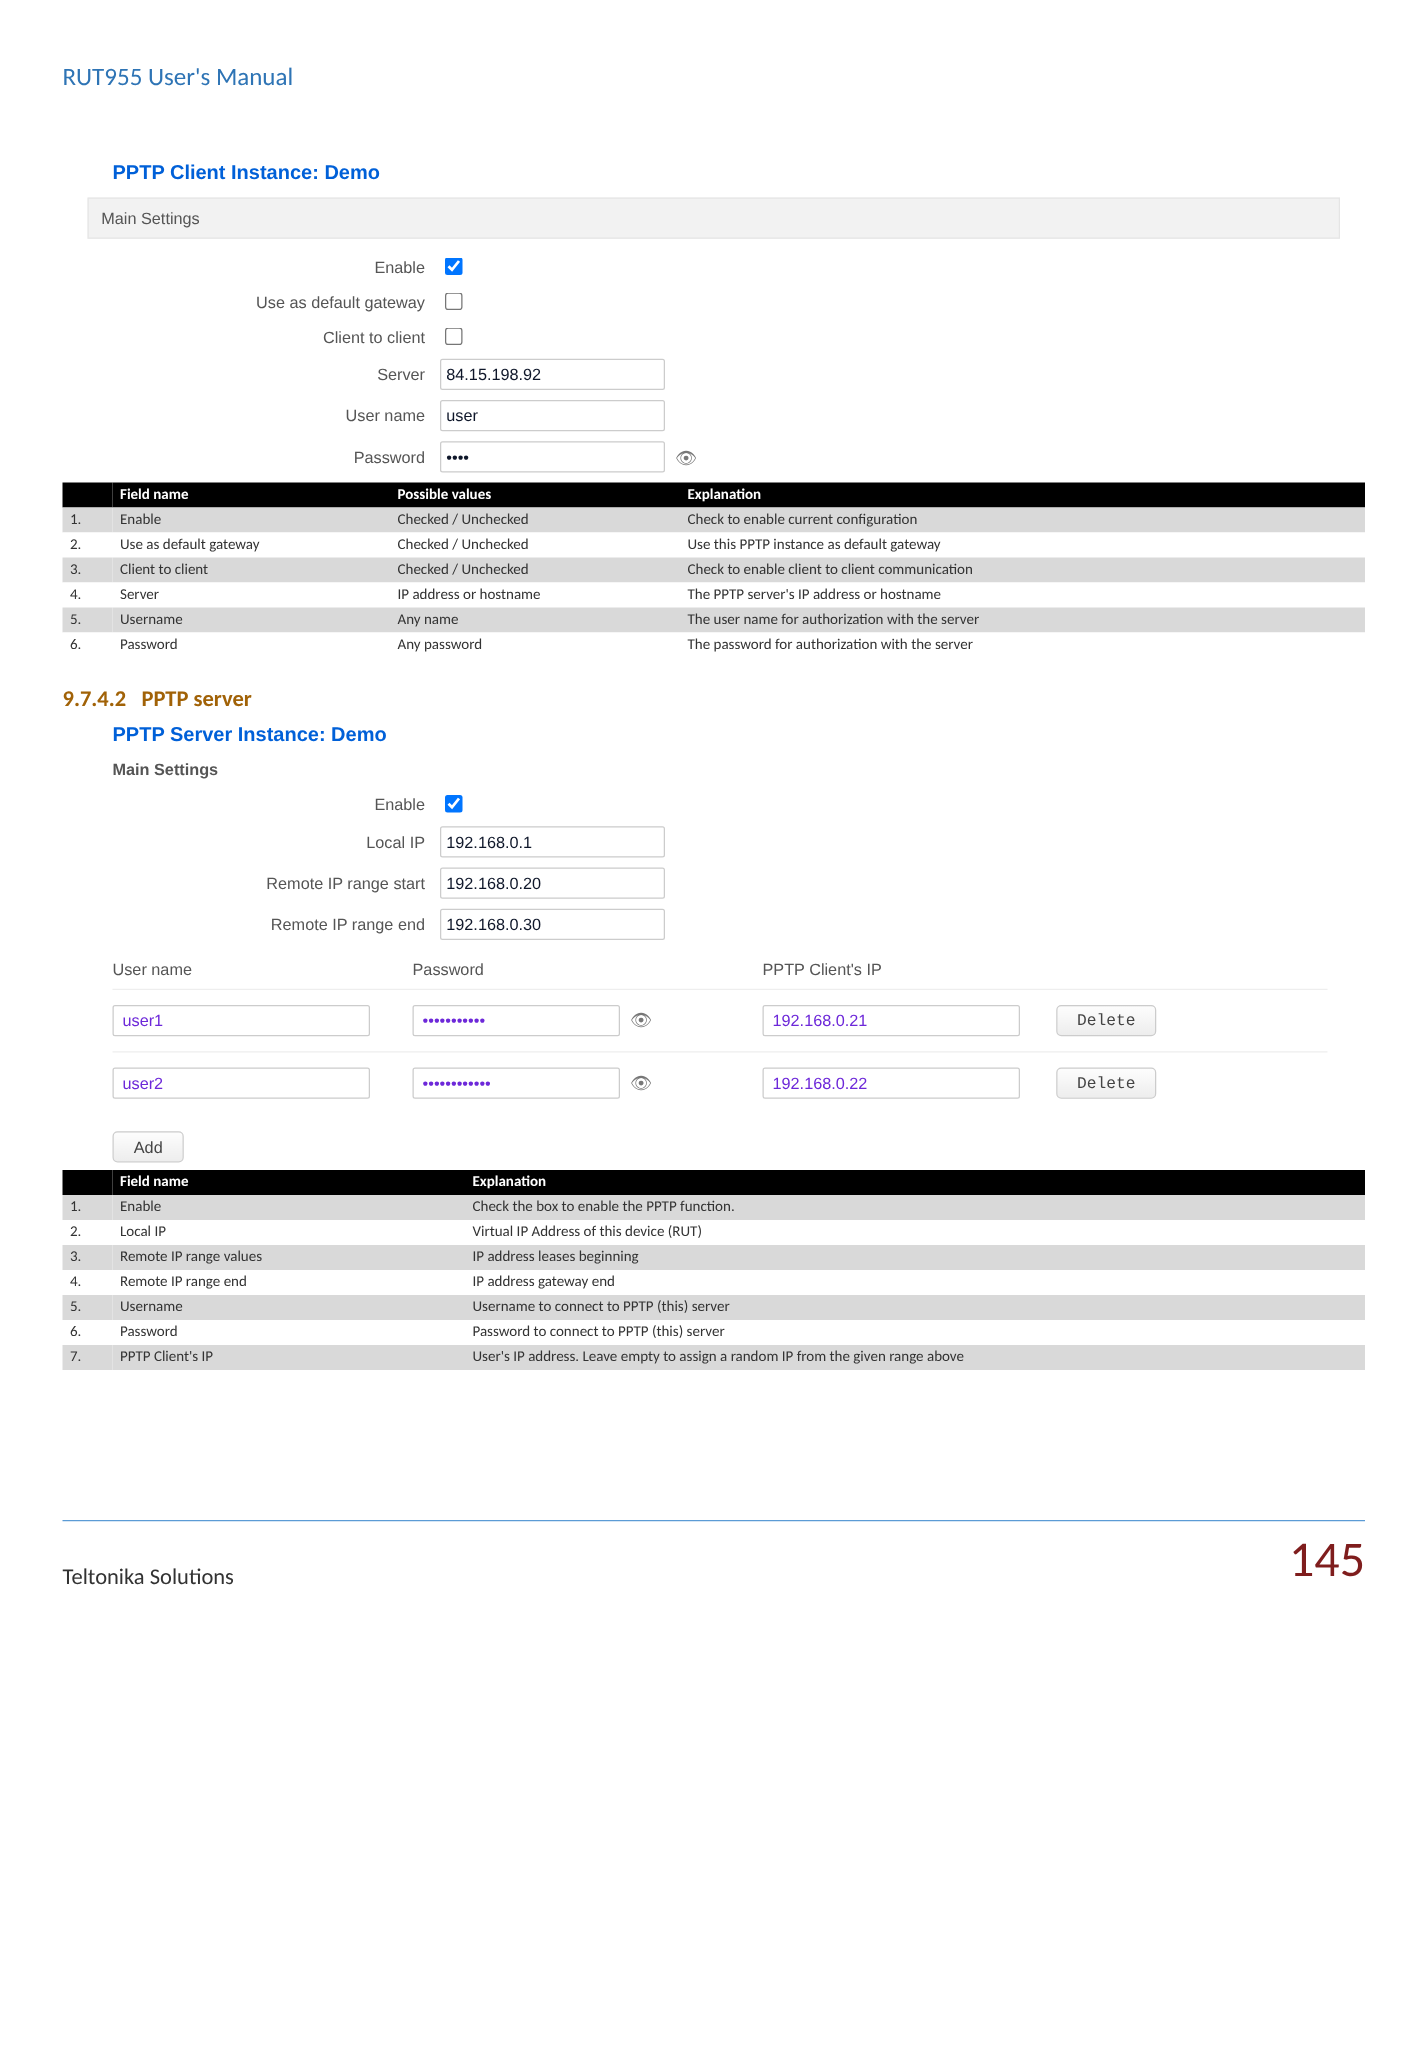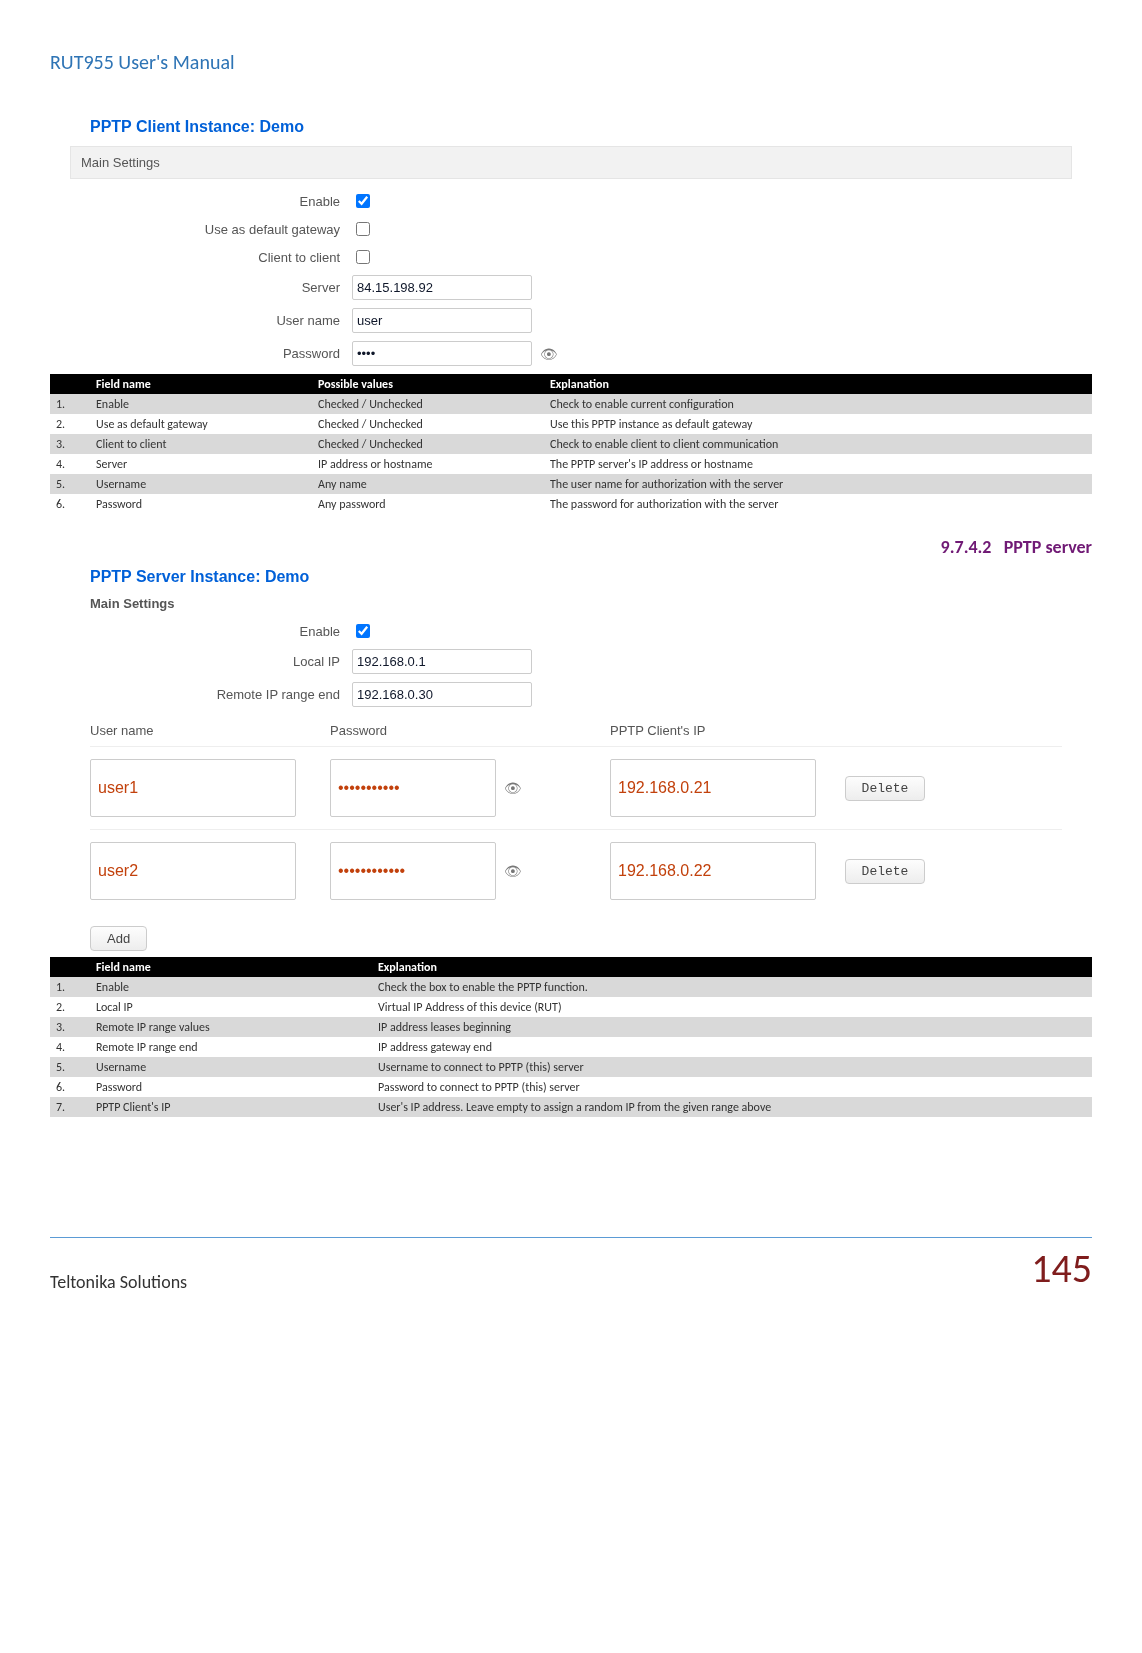--- a/index.html
+++ b/index.html
@@ -1,45 +1,45 @@
 <!DOCTYPE html>
 <html><head>
 <meta charset="utf-8">
 <style>
   body { font-family: Calibri, Arial, sans-serif; margin: 0; padding: 50px 50px 30px 50px; width: 1042px; background: #fff; color: #333; }
-  .doc-header { color: #2E74B5; font-size: 20px; margin-bottom: 44px; }
+  .doc-header { color: #2E74B5; font-size: 20px; margin-bottom: 56px; }
   .page-body { }
   .ui-title { color: #0060d8; font-family: Arial, sans-serif; font-weight: bold; font-size: 16px; margin: 4px 0 10px 40px; }
   .section-bar { background: #f2f2f2; border: 1px solid #e5e5e5; padding: 8px 10px; font-family: Arial, sans-serif; font-size: 13px; color: #555; margin: 0 20px 12px 20px; }
   .form-area { font-family: Arial, sans-serif; font-size: 13px; color: #555; }
   .form-row { display: flex; align-items: center; margin: 8px 0; }
   .form-label { width: 290px; text-align: right; padding-right: 12px; }
   .cbox { width: 14px; height: 14px; }
   .txtin { border: 1px solid #ccc; padding: 4px 4px; font-size: 13px; width: 170px; color: #0f172a; border-radius: 2px; }
   .eye { margin-left: 8px; color: #777; font-size: 14px; cursor: pointer; }
   table.fields { width: 100%; border-collapse: collapse; margin-top: 6px; font-size: 12px; }
   table.fields th { background: #000; color: #fff; text-align: left; padding: 3px 6px; font-weight: bold; }
   table.fields td { padding: 3px 6px; }
   table.fields tr.odd td { background: #d9d9d9; }
   table.fields tr.even td { background: #fff; }
   table.fields th:first-child, table.fields td:first-child { width: 28px; }
   .t1 th:nth-child(2), .t1 td:nth-child(2) { width: 210px; }
   .t1 th:nth-child(3), .t1 td:nth-child(3) { width: 220px; }
   .t2 th:nth-child(2), .t2 td:nth-child(2) { width: 270px; }
-  .subhead { color: #701a75; font-size: 18px; font-weight: bold; margin: 22px 0 10px 0; text-align: right; }
+  .subhead { color: #a16207; font-size: 18px; font-weight: bold; margin: 22px 0 10px 0; }
   .subnum { }
   .user-table { margin: 0 30px 0 40px; font-family: Arial, sans-serif; font-size: 13px; color: #555; }
   .user-head { display: flex; padding: 8px 0; }
   .col-un { width: 240px; }
   .col-pw { width: 280px; }
   .col-ip { width: 220px; }
   .col-del { width: 110px; text-align: center; font-family: Liberation Mono, monospace; }
   .user-row { display: flex; align-items: center; padding: 12px 0; border-top: 1px solid #eee; }
   .btn { display: inline-block; background: linear-gradient(#fdfdfd,#ededed); border: 1px solid #ccc; border-radius: 4px; padding: 4px 16px; font-size: 13px; color: #444; cursor: pointer; }
-  .txt2 { border: 1px solid #ccc; padding: 19px 7px; font-size: 16px; color: #c2410c; border-radius: 2px; }
+  .txt2 { border: 1px solid #ccc; padding: 4px 7px; font-size: 13px; color: #6d28d9; border-radius: 2px; }
   .w200 { width: 190px; }
   .w160 { width: 150px; }
   .footer-line { border-top: 1px solid #5B9BD5; margin-top: 120px; padding-top: 6px; display: flex; justify-content: space-between; align-items: flex-end; }
   .footer-left { font-size: 18px; color: #333; }
   .footer-right { font-size: 40px; color: #7f1d1d; }
 </style>
 </head>
 <body>
 
 <div class="doc-header">RUT955 User's Manual</div>
@@ -135,20 +135,24 @@
   <div class="form-area">
     <div class="form-row">
       <div class="form-label">Enable</div>
       <input type="checkbox" class="cbox" checked="" style="">
     </div>
     <div class="form-row">
       <div class="form-label">Local IP</div>
       <input type="text" class="txtin" value="192.168.0.1" style="">
     </div>
     <div class="form-row">
+      <div class="form-label">Remote IP range start</div>
+      <input type="text" class="txtin" value="192.168.0.20" style="">
+    </div>
+    <div class="form-row">
       <div class="form-label">Remote IP range end</div>
       <input type="text" class="txtin" value="192.168.0.30" style="">
     </div>
   </div>
 
   <div class="user-table">
     <div class="user-head">
       <div class="col-un">User name</div>
       <div class="col-pw">Password</div>
       <div class="col-ip">PPTP Client's IP</div>

